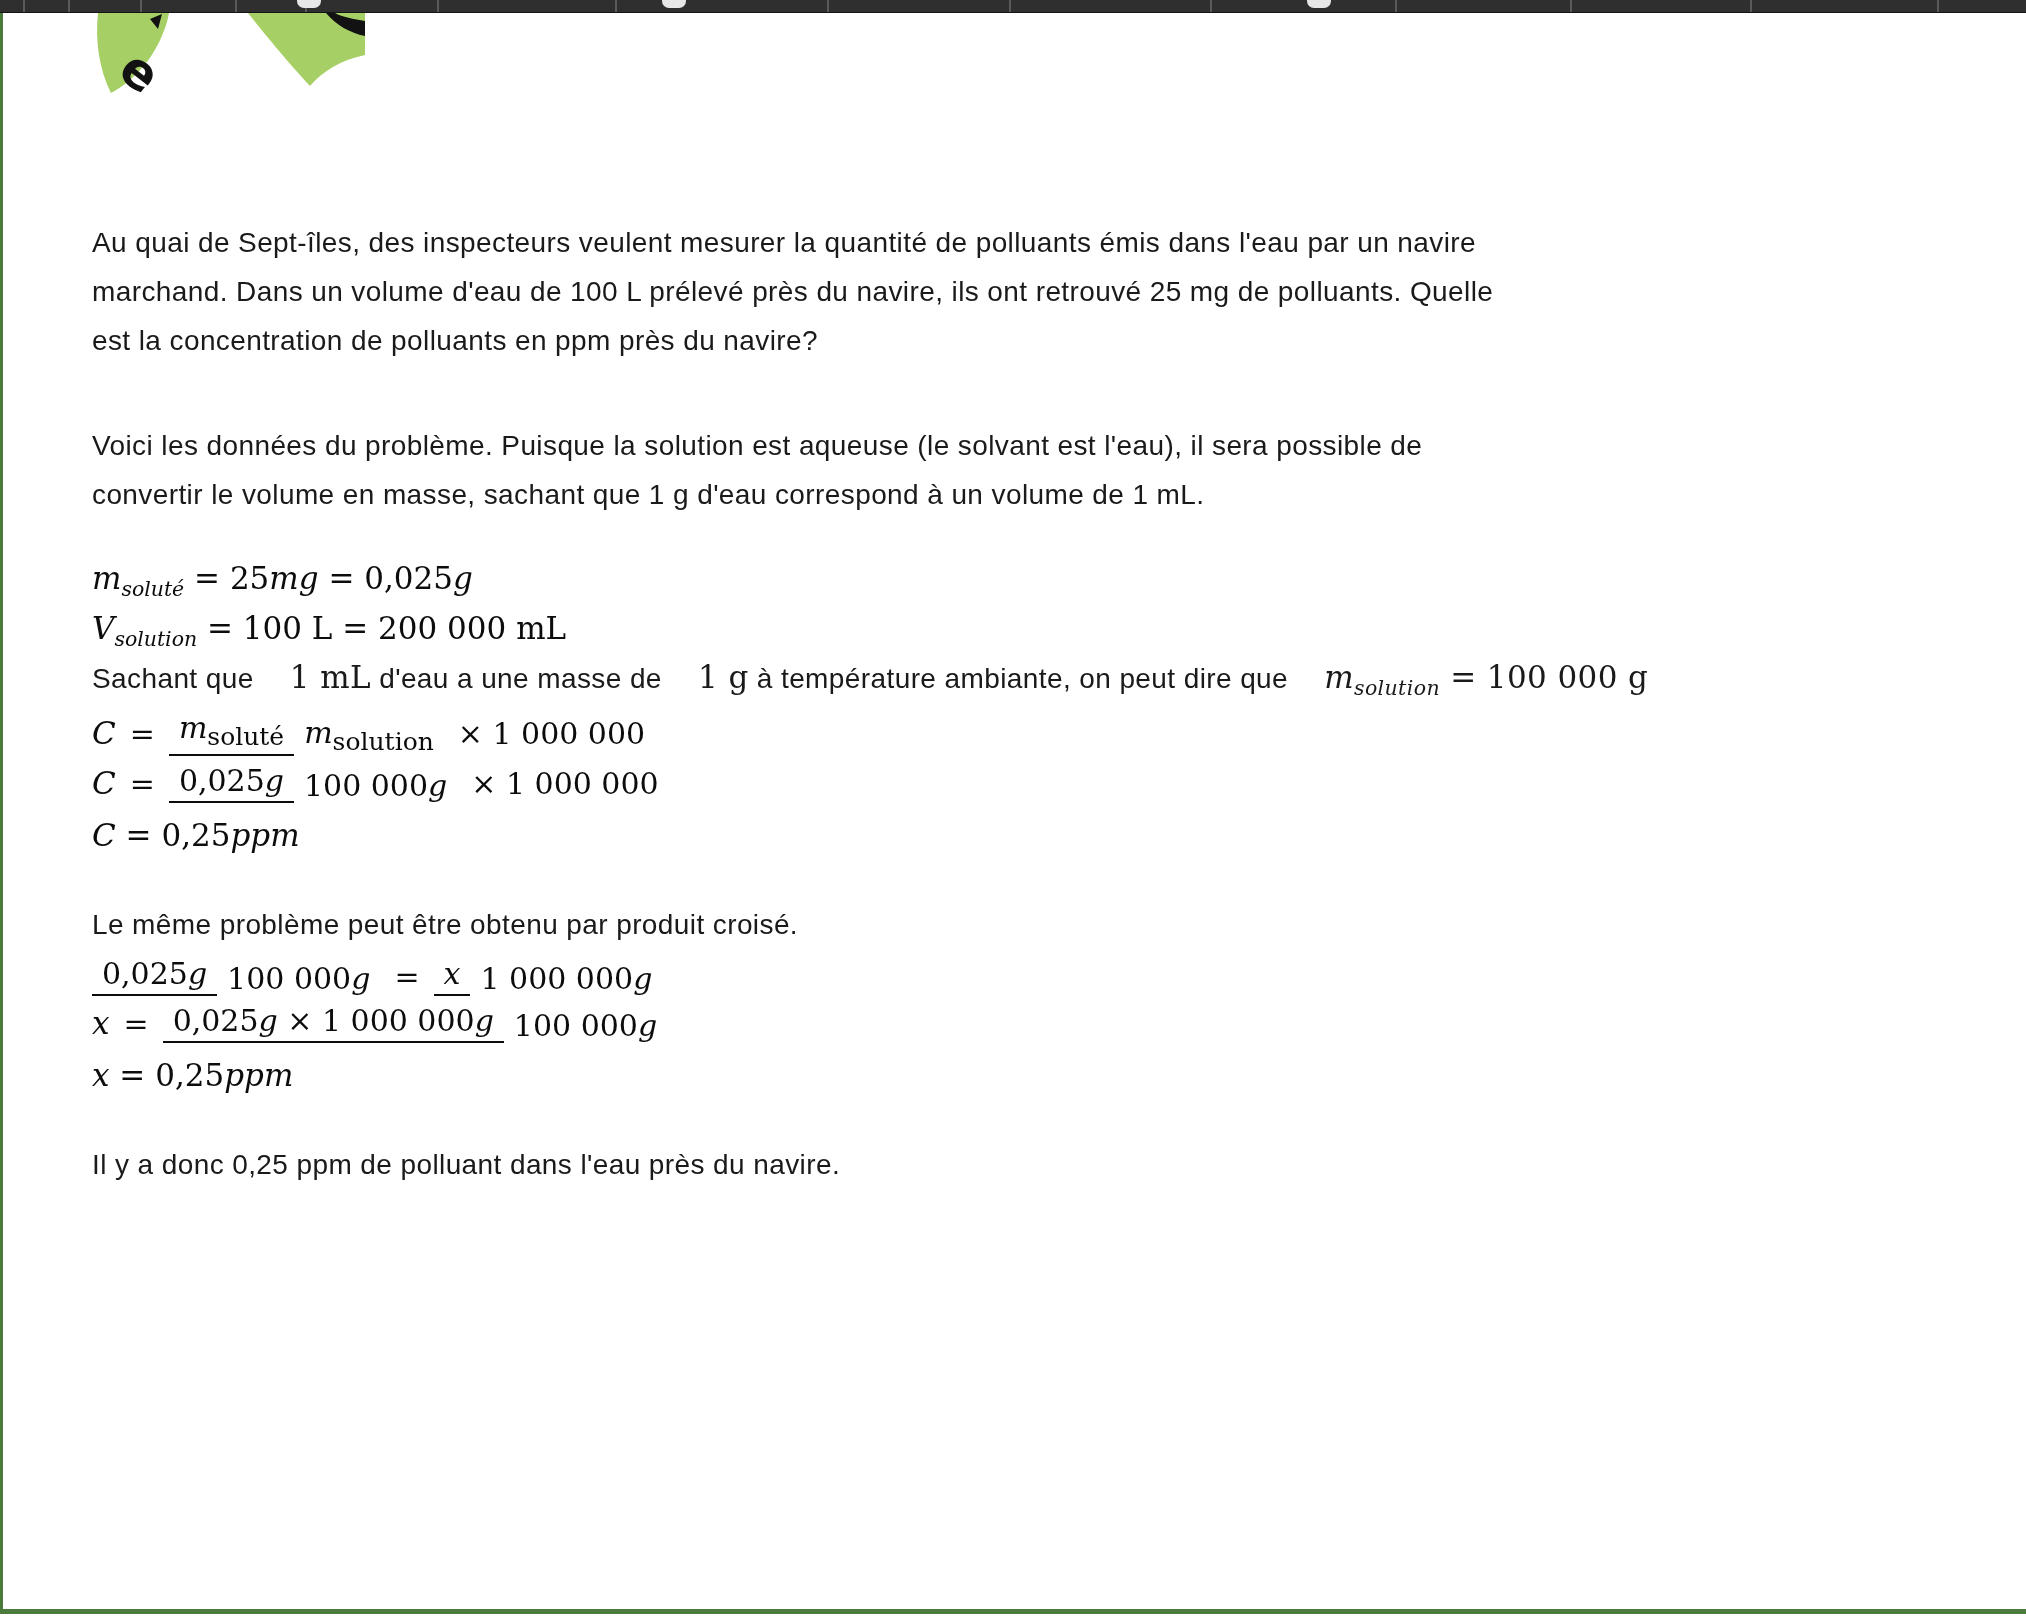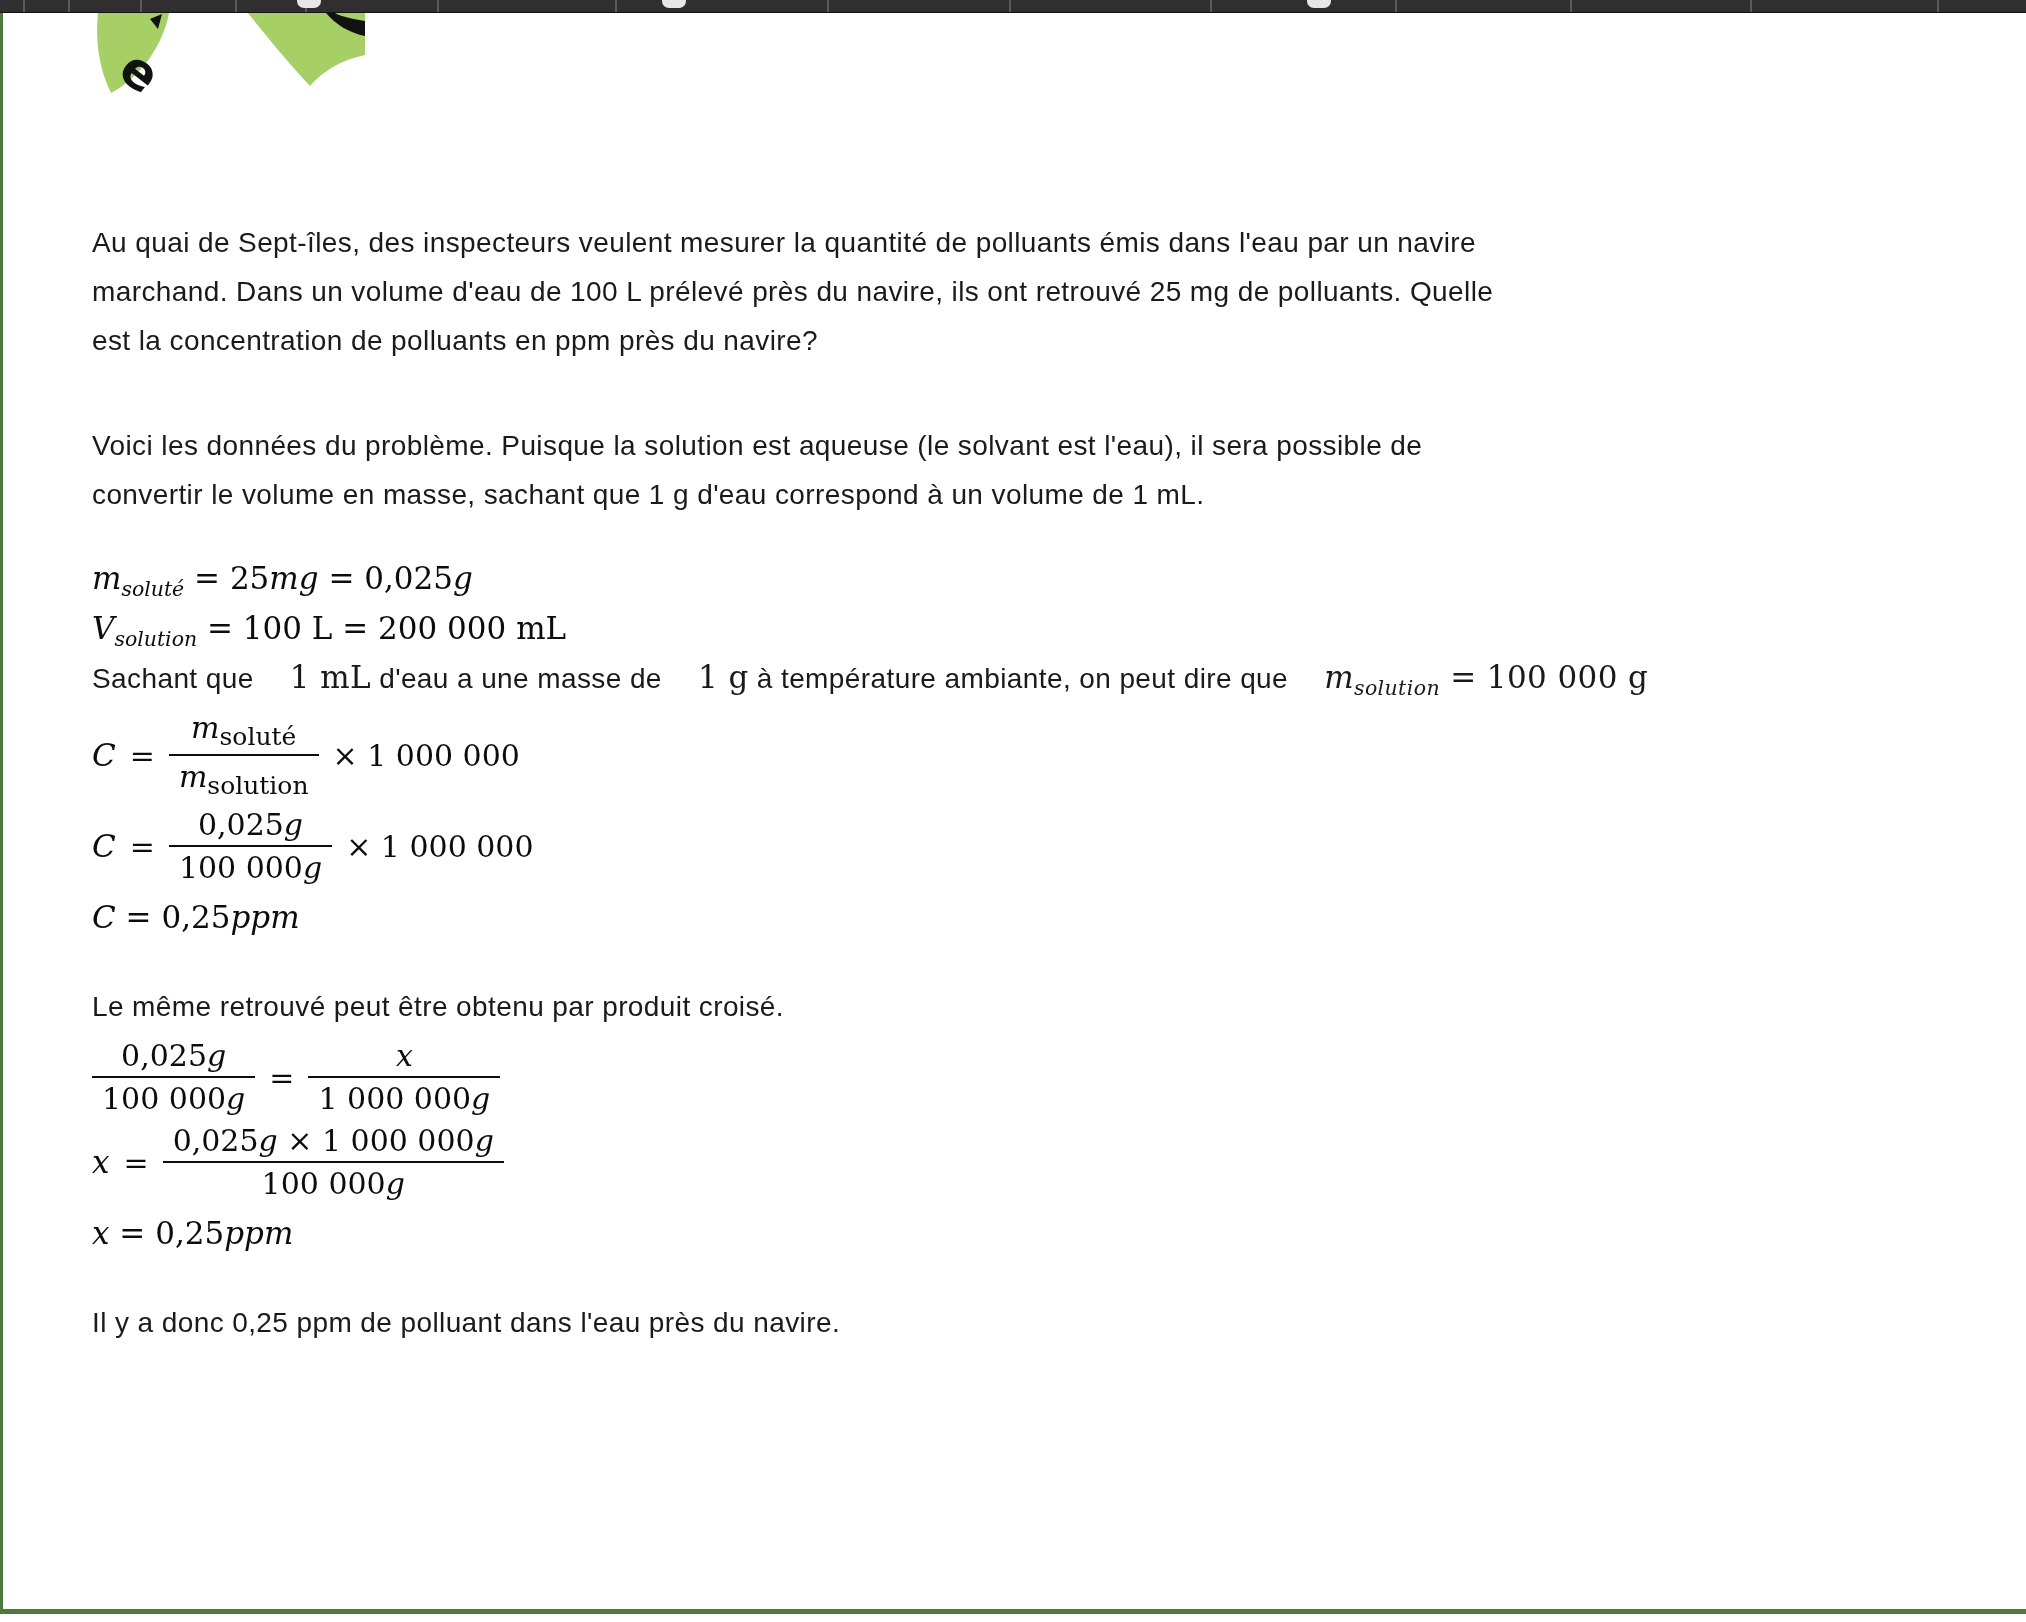--- a/index.html
+++ b/index.html
@@ -25,21 +25,21 @@
   .gap-sec{margin-top:40px;}
 
   
   .math{font-family:"DejaVu Serif",serif;color:#0c0c0c;white-space:pre-wrap;}
   .mrow{font-size:31px;line-height:50px;}
   .mi{font-style:italic;}
   .math sub,.msub{font-size:66%;font-style:italic;line-height:1;}
   .imath{font-family:"DejaVu Serif",serif;margin-left:28px;}
 
   .fr{display:flex;align-items:center;gap:14px;margin:7px 0;font-family:"DejaVu Serif",serif;font-size:30px;color:#0c0c0c;white-space:pre-wrap;}
-  .frac{display:inline-flex;flex-direction:column;text-align:center;vertical-align:middle;}
+  .frac{display:inline-flex;flex-direction:row;text-align:center;vertical-align:middle;align-items:flex-end;}
   .frac .num{padding:0 10px 3px;border-bottom:2.5px solid #0c0c0c;}
   .frac .den{padding:3px 10px 0;}
   .lhs{font-size:31px;}
 </style>
 </head>
 <body>
 
 <div class="tabstrip">
   <div class="tabsep" style="left:23px"></div>
   <div class="tabsep" style="left:68px"></div>
@@ -98,21 +98,21 @@
         <span>=</span>
         <span class="frac">
           <span class="num"><span>0,025</span><span class="mi">g</span></span>
           <span class="den"><span>100 000</span><span class="mi">g</span></span>
         </span>
         <span>× 1 000 000</span>
       </div>
       <div class="math mrow"><span class="mi">C</span><span> = 0,25</span><span class="mi">ppm</span></div>
     </div>
 
-    <p class="para gap-sec">Le même retrouvé peut être obtenu par produit croisé.</p>
+    <p class="para gap-sec">Le même problème peut être obtenu par produit croisé.</p>
 
     <div>
       <div class="fr">
         <span class="frac">
           <span class="num"><span>0,025</span><span class="mi">g</span></span>
           <span class="den"><span>100 000</span><span class="mi">g</span></span>
         </span>
         <span>=</span>
         <span class="frac">
           <span class="num"><span class="mi">x</span></span>

